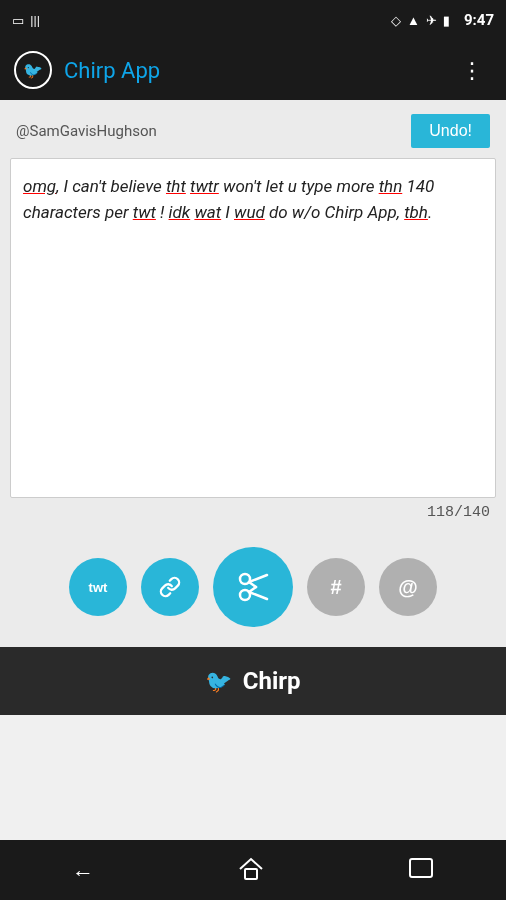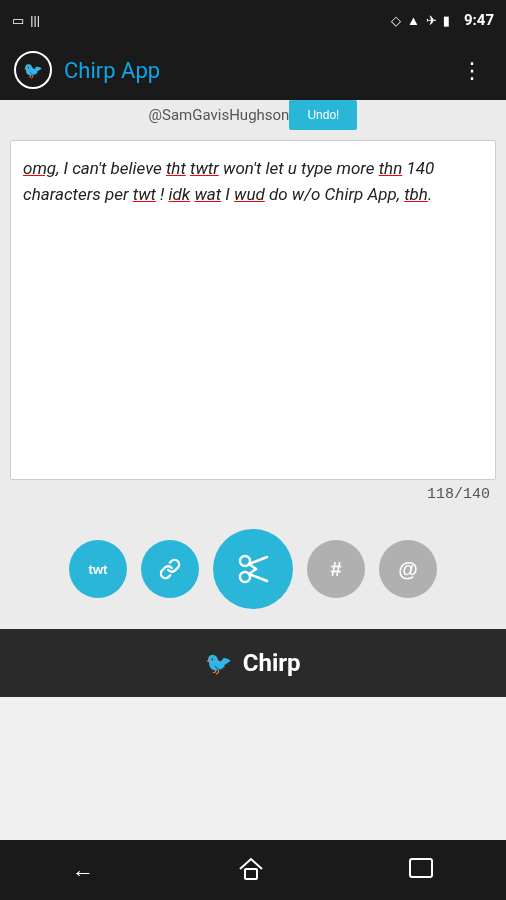--- a/index.html
+++ b/index.html
@@ -82,34 +82,34 @@
     
     #main-content {
       background: #ebebeb;
       padding: 0;
     }
 
     
     #username-row {
       display: flex;
       align-items: center;
-      justify-content: center;
-      padding: 0 16px 10px 16px;
+      justify-content: space-between;
+      padding: 14px 16px 10px 16px;
       background: #ebebeb;
     }
     #username-text {
       color: #555;
       font-size: 15px;
     }
     #undo-button {
       background: #29b6d8;
       color: white;
       border: none;
       padding: 8px 18px;
-      font-size: 12px;
+      font-size: 16px;
       font-weight: 500;
       cursor: pointer;
       border-radius: 2px;
     }
 
     
     #tweet-area-container {
       margin: 0 10px;
       background: white;
       border: 1px solid #ccc;

